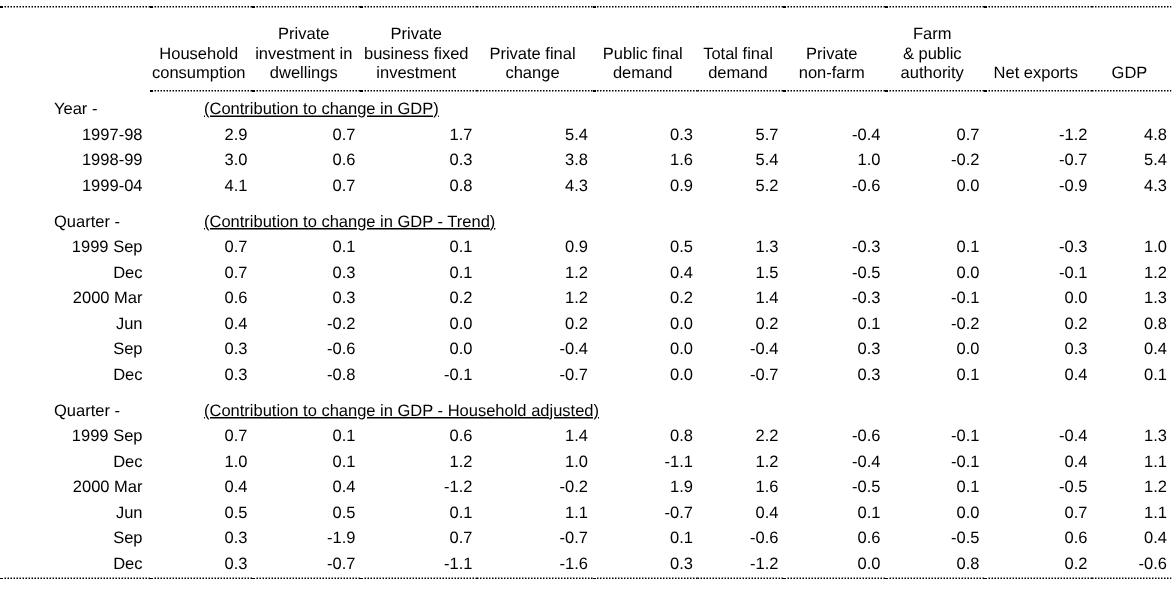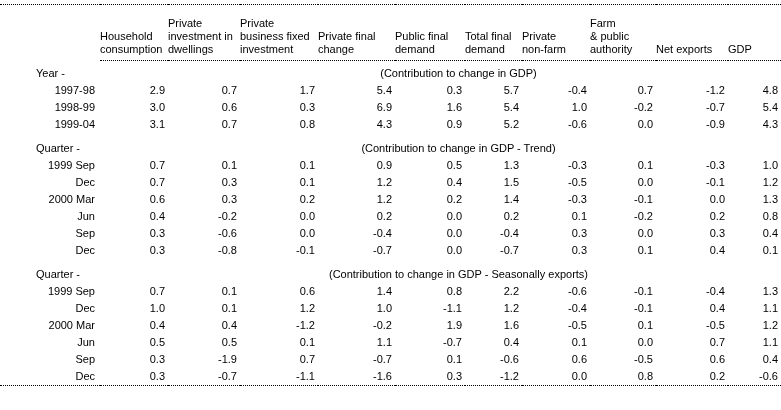--- a/index.html
+++ b/index.html
@@ -35,21 +35,21 @@
     vertical-align: bottom;
     padding-bottom: 5px;
   }
   .group-cell {
     text-align: center;
     border-bottom: 1px dotted #000;
   }
   
   .head-row th {
     vertical-align: bottom;
-    text-align: left;
+    text-align: center;
     white-space: pre-line;
     line-height: 13px;
     height: 56px;
     padding: 0 3px 4px 0;
     border-bottom: 1px dotted #000;
   }
   .head-row th.label-col-head {
     border-bottom: none;
   }
   
@@ -61,22 +61,22 @@
   }
   .caption-row.gap td {
     height: 24px;
   }
   .section-label {
     text-align: left;
     padding-left: 2px;
     white-space: nowrap;
   }
   .caption {
-    text-align: center;
     white-space: nowrap;
+    text-decoration: underline;
   }
   
   .data-row td {
     height: 17px;
     line-height: 17px;
     text-align: right;
     padding-right: 3px;
     white-space: nowrap;
   }
   .data-row td.row-label {
@@ -143,31 +143,31 @@
         <td>-0.4</td>
         <td>0.7</td>
         <td>-1.2</td>
         <td>4.8</td>
       </tr>
       <tr class="data-row">
         <td class="row-label">1998-99</td>
         <td>3.0</td>
         <td>0.6</td>
         <td>0.3</td>
-        <td>6.9</td>
+        <td>3.8</td>
         <td>1.6</td>
         <td>5.4</td>
         <td>1.0</td>
         <td>-0.2</td>
         <td>-0.7</td>
         <td>5.4</td>
       </tr>
       <tr class="data-row">
         <td class="row-label">1999-04</td>
-        <td>3.1</td>
+        <td>4.1</td>
         <td>0.7</td>
         <td>0.8</td>
         <td>4.3</td>
         <td>0.9</td>
         <td>5.2</td>
         <td>-0.6</td>
         <td>0.0</td>
         <td>-0.9</td>
         <td>4.3</td>
       </tr>
@@ -254,21 +254,21 @@
         <td>0.3</td>
         <td>0.1</td>
         <td>0.4</td>
         <td>0.1</td>
       </tr>
     </tbody>
 
   <tbody>
     <tr class="caption-row gap">
       <td class="section-label">Quarter -</td>
-      <td class="caption" colspan="10">(Contribution to change in GDP - Seasonally exports)</td>
+      <td class="caption" colspan="10">(Contribution to change in GDP - Household adjusted)</td>
     </tr>
   <tr class="data-row">
         <td class="row-label">1999 Sep</td>
         <td>0.7</td>
         <td>0.1</td>
         <td>0.6</td>
         <td>1.4</td>
         <td>0.8</td>
         <td>2.2</td>
         <td>-0.6</td>

